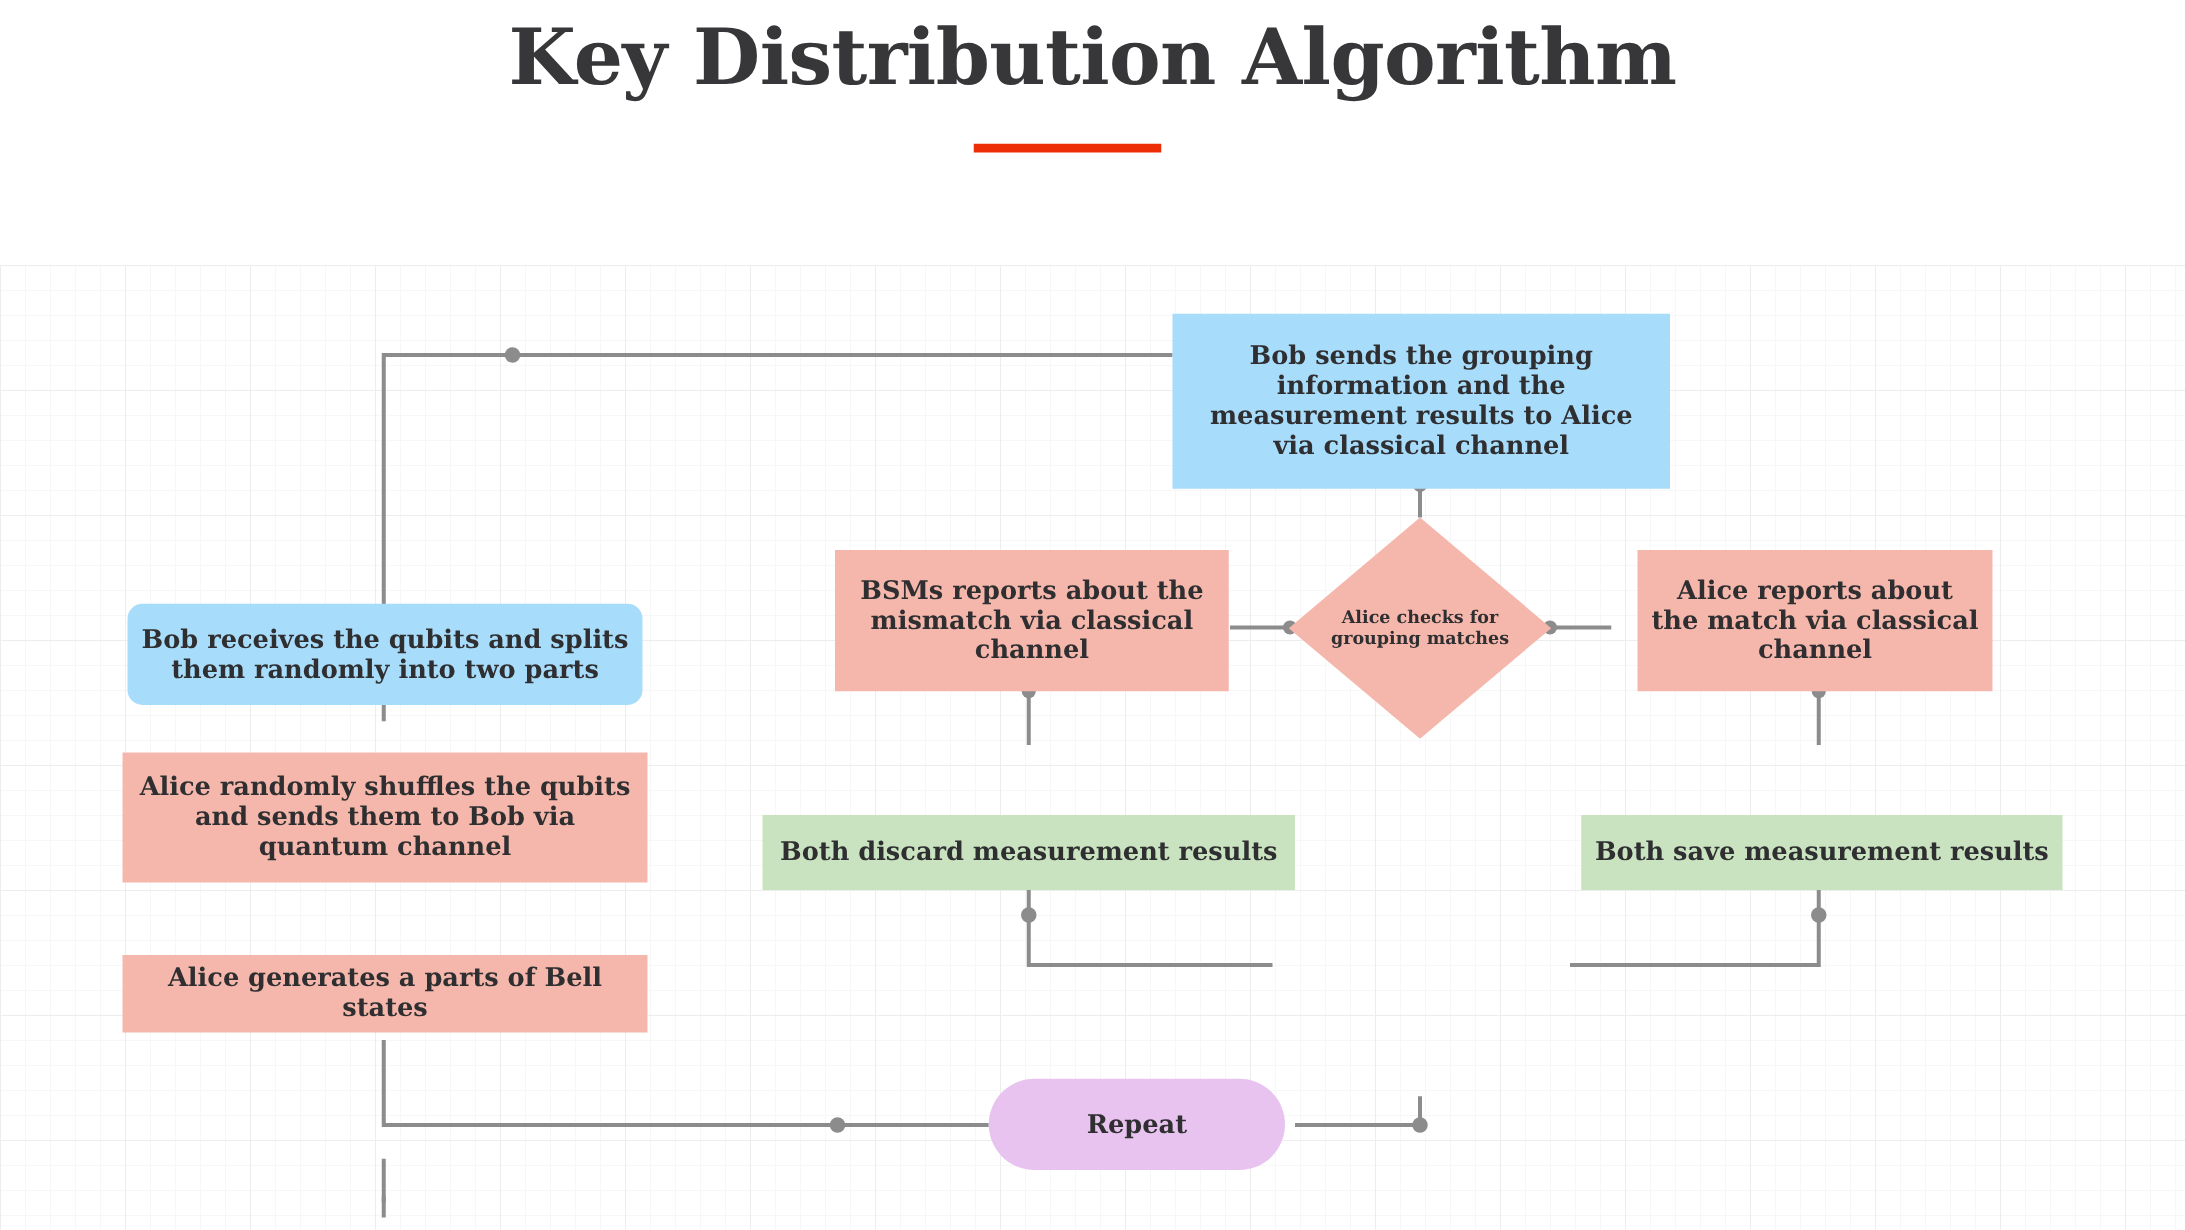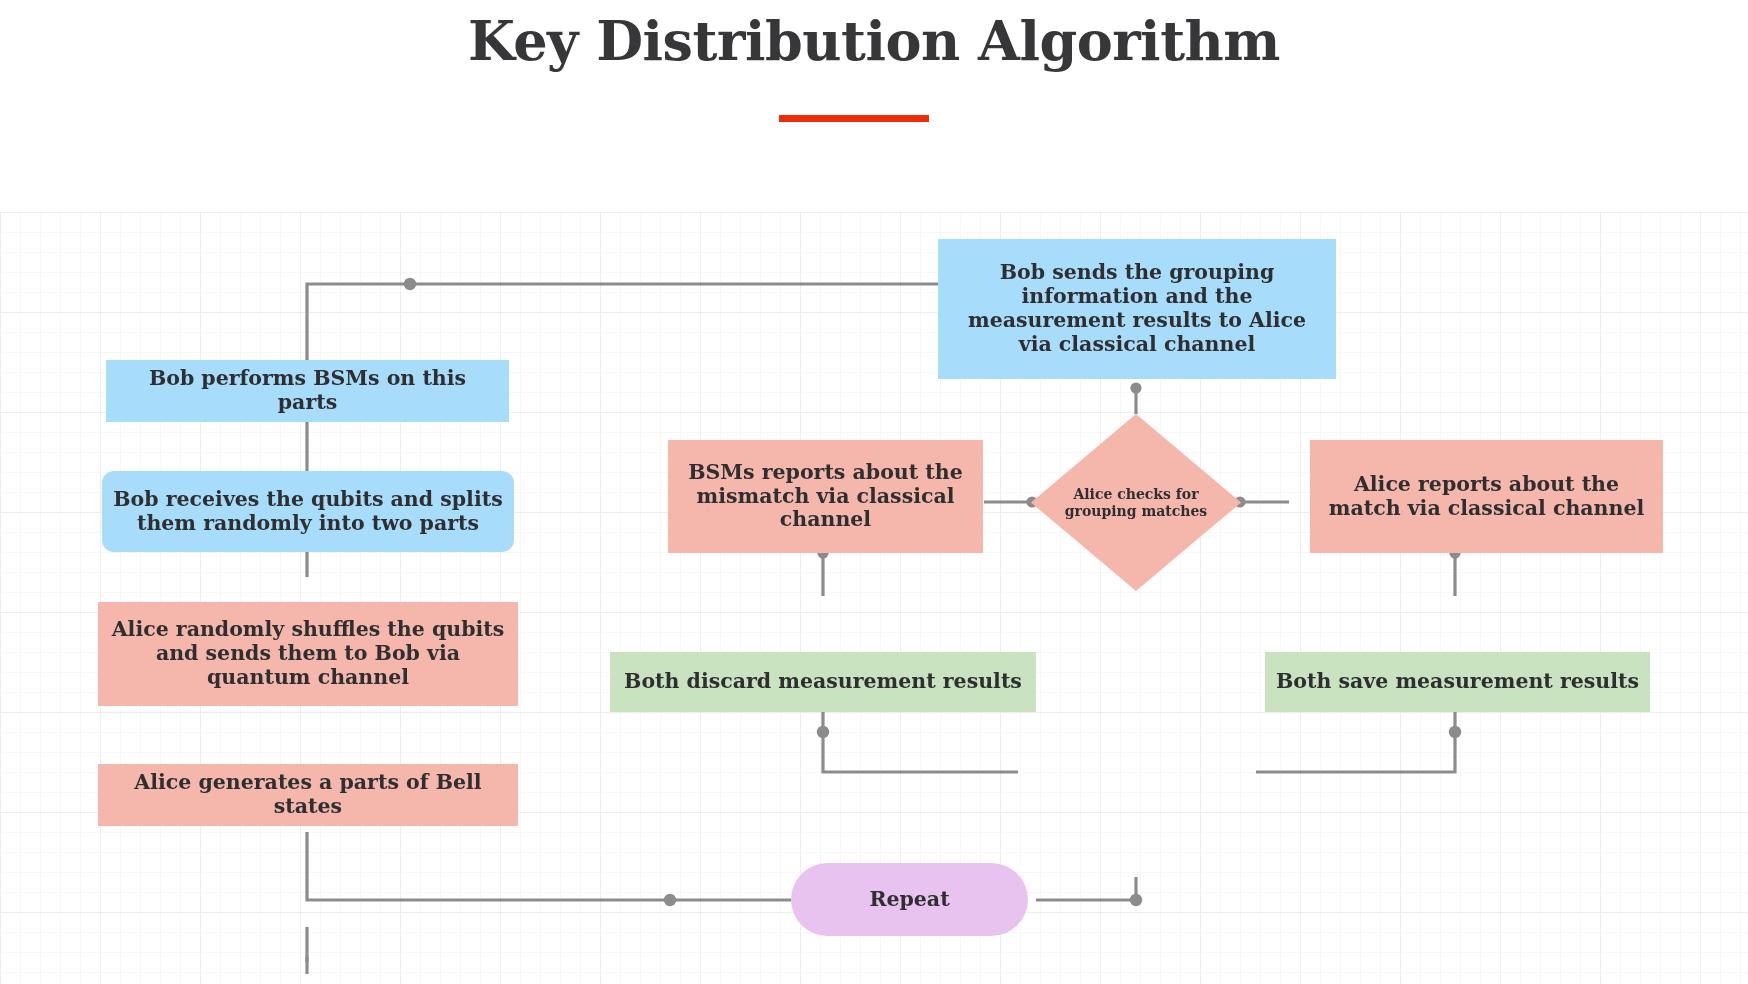--- a/index.html
+++ b/index.html
@@ -24,21 +24,21 @@
     height: 212px;
     background: #ffffff;
   }
   #page-title {
     position: absolute;
     left: 0; top: 10px;
     width: 1748px;
     text-align: center;
     font-family: "DejaVu Serif", "Liberation Serif", serif;
     font-weight: bold;
-    font-size: 54px;
+    font-size: 62px;
     letter-spacing: -0.5px;
     color: #37373a;
     line-height: 1.15;
     white-space: nowrap;
   }
   #title-rule {
     position: absolute;
     left: 779px;
     top: 115px;
     width: 150px;
@@ -77,21 +77,21 @@
     text-align: center;
     color: #2f2f31;
     font-family: "DejaVu Serif", "Liberation Serif", serif;
     font-weight: bold;
     font-size: 20.5px;
     line-height: 1.16;
     box-sizing: border-box;
     padding: 4px 10px;
     z-index: 4;
   }
-  .node-blue   { background: #a8dcfb; }
+  .node-blue   { background: #a8dcfb; margin-top: 12px; }
   .node-salmon { background: #f5b7ab; }
   .node-green  { background: #c9e3c0; margin-top: 48px; }
   .node-purple { background: #e9c3f0; }
 
   .node-pill {
     border-radius: 999px;
   }
   .node-circle {
     border-radius: 50%;
   }
@@ -186,23 +186,20 @@
       <circle cx="1136" cy="688" r="6.2" fill="#8c8c8c"></circle>
 
       <path d="M791,688 L307,688 L307,620" stroke="#8c8c8c" stroke-width="3.2"></path>
       <circle cx="670" cy="688" r="6.2" fill="#8c8c8c"></circle>
     </svg>
 
     <div class="node node-blue" style="left:938px; top:27px; width:398px; height:140px;">
       <span>Bob sends the grouping information and the measurement results to Alice via classical channel</span>
     </div>
 
-    <div class="node node-blue" style="left:106px; top:148px; width:403px; height:62px;">
-      <span>Bob performs BSMs on this parts</span>
-    </div>
 
     <div class="node node-blue" style="left:102px; top:259px; width:412px; height:81px;border-radius:12px;">
       <span>Bob receives the qubits and splits them randomly into two parts</span>
     </div>
 
     <div class="node node-salmon" style="left:98px; top:390px; width:420px; height:104px;">
       <span>Alice randomly shuffles the qubits and sends them to Bob via quantum channel</span>
     </div>
 
     <div class="node node-salmon" style="left:98px; top:552px; width:420px; height:62px;">
@@ -213,21 +210,21 @@
       <svg class="node-diamond-shape" viewBox="0 0 210 177" preserveAspectRatio="none">
         <polygon points="105,0 210,88.5 105,177 0,88.5" fill="#f5b7ab"></polygon>
       </svg>
       <div class="node-diamond-label">Alice checks for grouping matches</div>
     </div>
 
     <div class="node node-salmon" style="left:668px; top:228px; width:315px; height:113px;">
       <span>BSMs reports about the mismatch via classical channel</span>
     </div>
 
-    <div class="node node-salmon" style="left:1310px; top:228px; width:353px; height:113px;">
+    <div class="node node-salmon" style="left:1310px; top:228px; width:284px; height:113px;">
       <span>Alice reports about the match via classical channel</span>
     </div>
 
     <div class="node node-green" style="left:610px; top:392px; width:426px; height:60px;">
       <span>Both discard measurement results</span>
     </div>
 
     <div class="node node-green" style="left:1265px; top:392px; width:385px; height:60px;">
       <span>Both save measurement results</span>
     </div>

